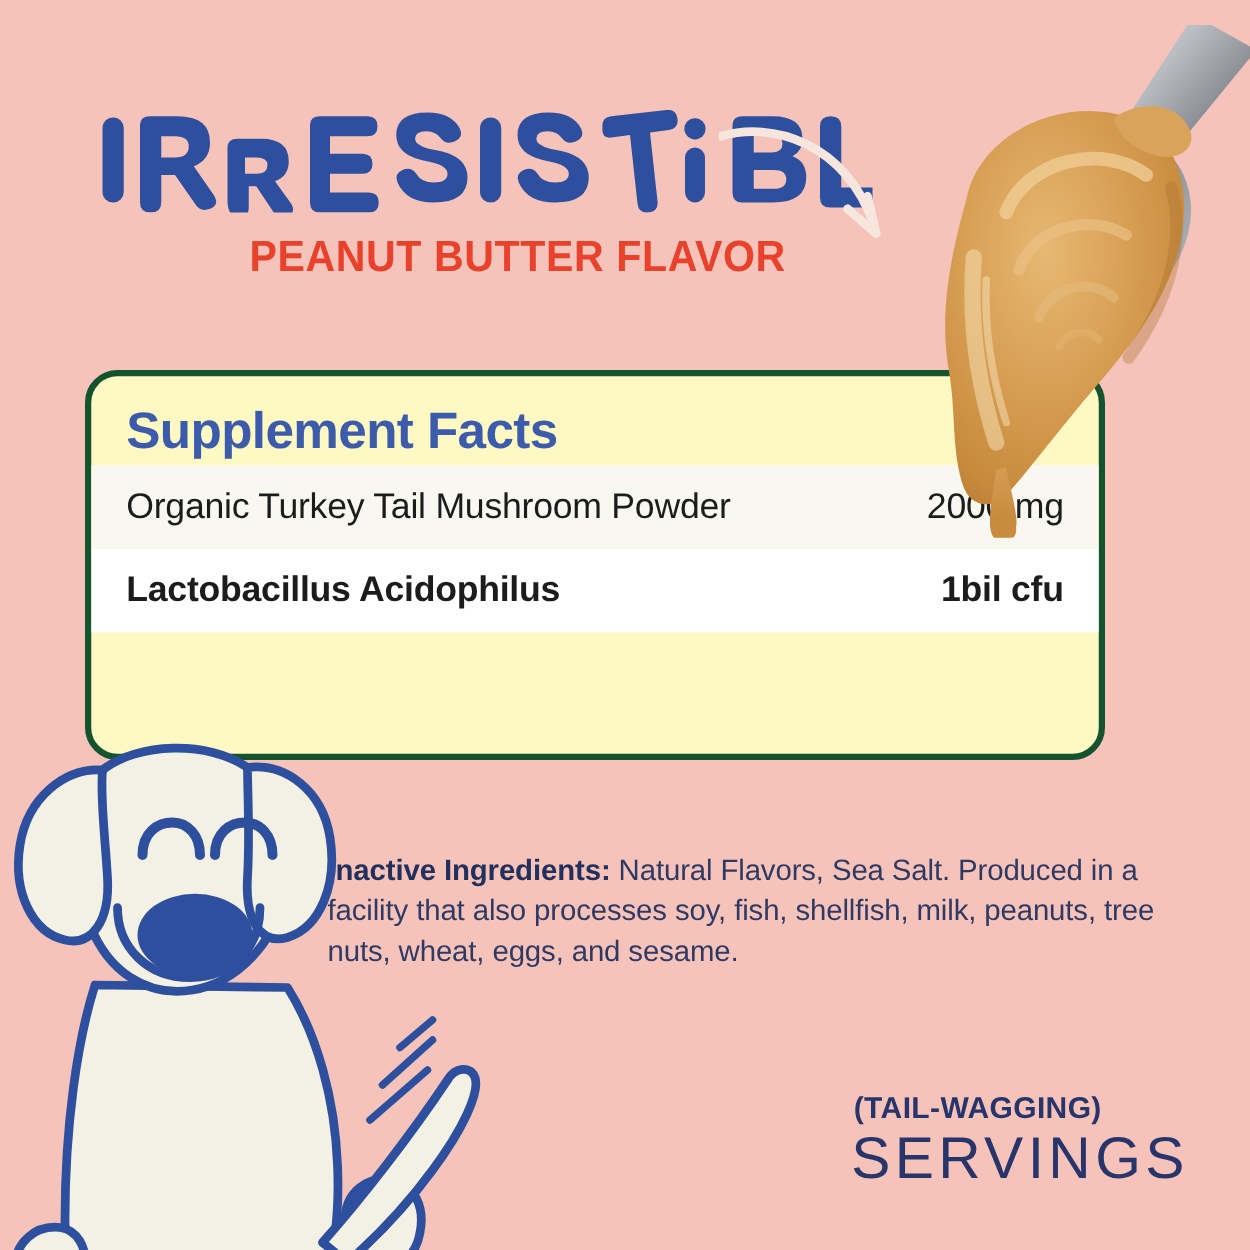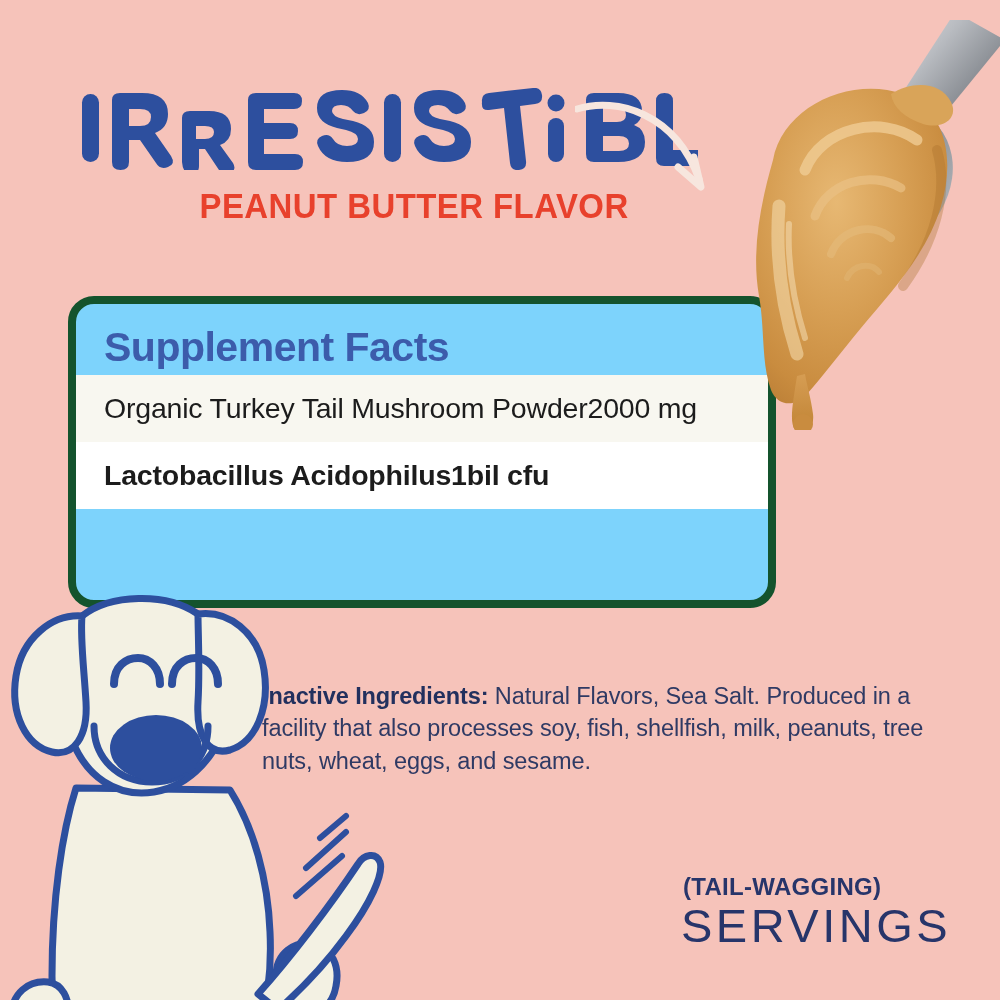--- a/index.html
+++ b/index.html
@@ -66,24 +66,24 @@
     width: 350px;
     height: 420px;
   }
   #spoon svg { display:block; width:100%; height:100%; }
 
   
   #facts-card {
     position: absolute;
     left: 68px;
     top: 276px;
-    width: 708px;
+    width: 816px;
     height: 312px;
-    background: #7dd3fc;
-    border: 8px solid #14532d;
+    background: #fef9c3;
+    border: 5px solid #14532d;
     border-radius: 26px;
     box-sizing: border-box;
     overflow: hidden;
   }
   .card-pad { padding: 0 28px; }
   #facts-title {
     color: #3c5cab;
     font-size: 41px;
     font-weight: bold;
     letter-spacing: -0.5px;
@@ -95,21 +95,21 @@
     font-size: 28.5px;
     line-height: 1.43;
     letter-spacing: -0.2px;
     white-space: nowrap;
   }
   #serving-block { margin-bottom: 18px; }
 
   .ing-row {
     display: flex;
     align-items: center;
-    justify-content: flex-start;
+    justify-content: space-between;
     padding: 0 28px;
     height: 67px;
     box-sizing: border-box;
   }
   .ing-row.tinted { background: #f8f7f0; }
   .ing-row.plain  { background: #ffffff; font-weight: bold; }
   .ing-name {
     color: #1c1c1c;
     font-size: 28.5px;
     letter-spacing: -0.2px;

